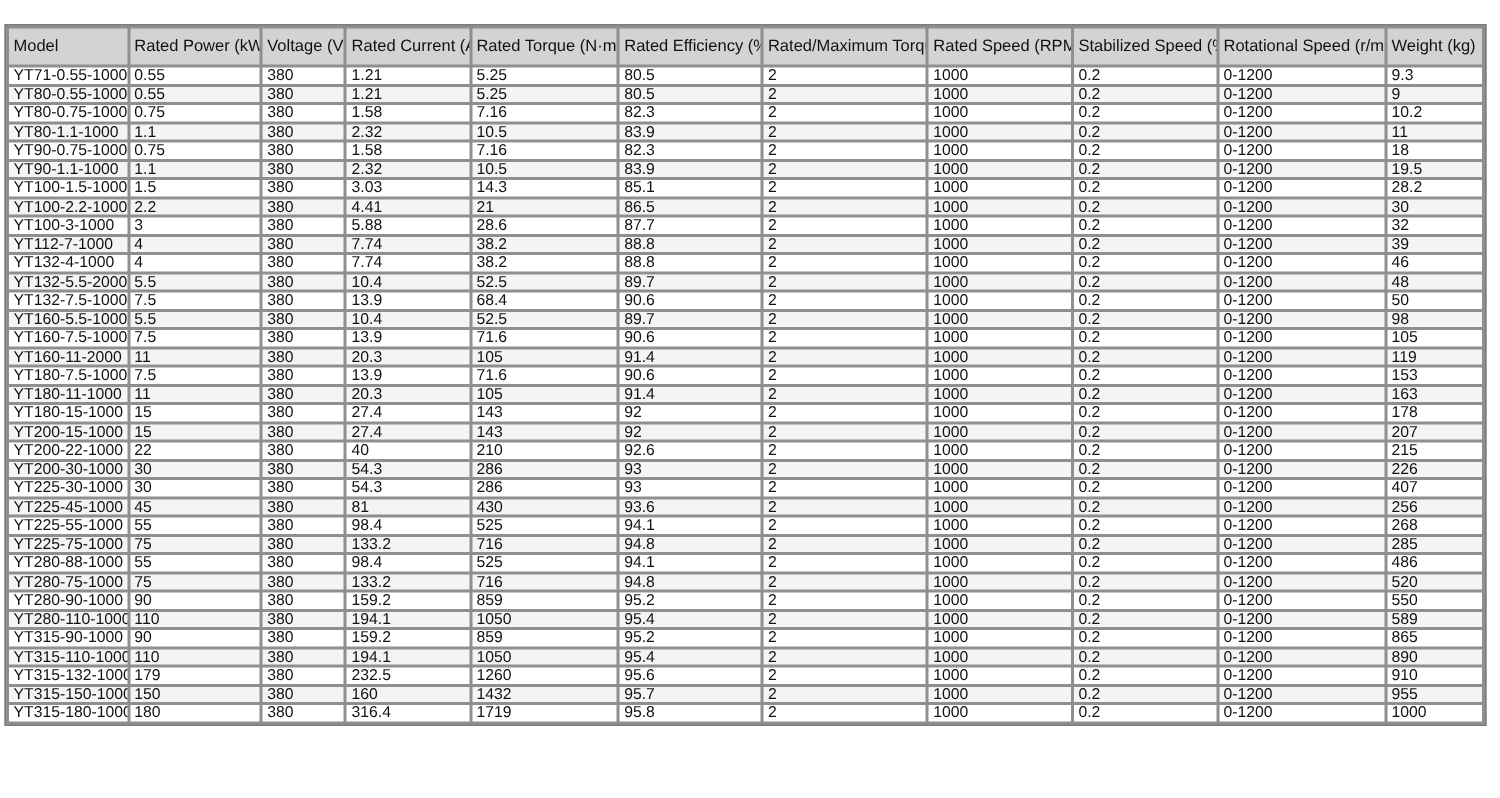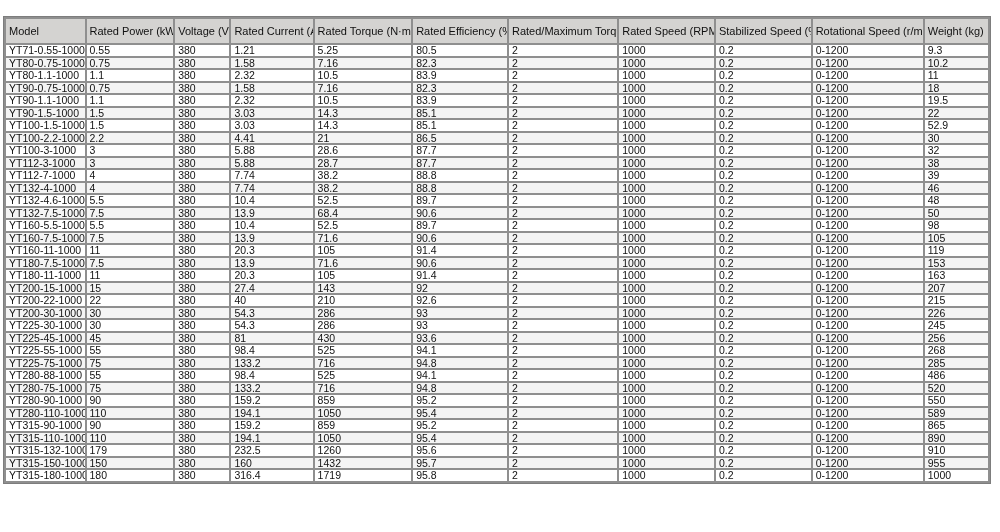--- a/index.html
+++ b/index.html
@@ -89,20 +89,33 @@
           <td>1.21</td>
           <td>5.25</td>
           <td>80.5</td>
           <td>2</td>
           <td>1000</td>
           <td>0.2</td>
           <td>0-1200</td>
           <td>9.3</td>
         </tr>
         <tr>
+          <td>YT80-0.55-1000</td>
+          <td>0.55</td>
+          <td>380</td>
+          <td>1.21</td>
+          <td>5.25</td>
+          <td>80.5</td>
+          <td>2</td>
+          <td>1000</td>
+          <td>0.2</td>
+          <td>0-1200</td>
+          <td>9</td>
+        </tr>
+        <tr>
           <td>YT80-0.75-1000</td>
           <td>0.75</td>
           <td>380</td>
           <td>1.58</td>
           <td>7.16</td>
           <td>82.3</td>
           <td>2</td>
           <td>1000</td>
           <td>0.2</td>
           <td>0-1200</td>
@@ -141,44 +154,31 @@
           <td>2.32</td>
           <td>10.5</td>
           <td>83.9</td>
           <td>2</td>
           <td>1000</td>
           <td>0.2</td>
           <td>0-1200</td>
           <td>19.5</td>
         </tr>
         <tr>
-          <td>YT90-1.5-1000</td>
+          <td>YT100-1.5-1000</td>
           <td>1.5</td>
           <td>380</td>
           <td>3.03</td>
           <td>14.3</td>
           <td>85.1</td>
           <td>2</td>
           <td>1000</td>
           <td>0.2</td>
           <td>0-1200</td>
-          <td>22</td>
-        </tr>
-        <tr>
-          <td>YT100-1.5-1000</td>
-          <td>1.5</td>
-          <td>380</td>
-          <td>3.03</td>
-          <td>14.3</td>
-          <td>85.1</td>
-          <td>2</td>
-          <td>1000</td>
-          <td>0.2</td>
-          <td>0-1200</td>
-          <td>52.9</td>
+          <td>28.2</td>
         </tr>
         <tr>
           <td>YT100-2.2-1000</td>
           <td>2.2</td>
           <td>380</td>
           <td>4.41</td>
           <td>21</td>
           <td>86.5</td>
           <td>2</td>
           <td>1000</td>
@@ -193,33 +193,20 @@
           <td>5.88</td>
           <td>28.6</td>
           <td>87.7</td>
           <td>2</td>
           <td>1000</td>
           <td>0.2</td>
           <td>0-1200</td>
           <td>32</td>
         </tr>
         <tr>
-          <td>YT112-3-1000</td>
-          <td>3</td>
-          <td>380</td>
-          <td>5.88</td>
-          <td>28.7</td>
-          <td>87.7</td>
-          <td>2</td>
-          <td>1000</td>
-          <td>0.2</td>
-          <td>0-1200</td>
-          <td>38</td>
-        </tr>
-        <tr>
           <td>YT112-7-1000</td>
           <td>4</td>
           <td>380</td>
           <td>7.74</td>
           <td>38.2</td>
           <td>88.8</td>
           <td>2</td>
           <td>1000</td>
           <td>0.2</td>
           <td>0-1200</td>
@@ -232,21 +219,21 @@
           <td>7.74</td>
           <td>38.2</td>
           <td>88.8</td>
           <td>2</td>
           <td>1000</td>
           <td>0.2</td>
           <td>0-1200</td>
           <td>46</td>
         </tr>
         <tr>
-          <td>YT132-4.6-1000</td>
+          <td>YT132-5.5-2000</td>
           <td>5.5</td>
           <td>380</td>
           <td>10.4</td>
           <td>52.5</td>
           <td>89.7</td>
           <td>2</td>
           <td>1000</td>
           <td>0.2</td>
           <td>0-1200</td>
           <td>48</td>
@@ -284,21 +271,21 @@
           <td>13.9</td>
           <td>71.6</td>
           <td>90.6</td>
           <td>2</td>
           <td>1000</td>
           <td>0.2</td>
           <td>0-1200</td>
           <td>105</td>
         </tr>
         <tr>
-          <td>YT160-11-1000</td>
+          <td>YT160-11-2000</td>
           <td>11</td>
           <td>380</td>
           <td>20.3</td>
           <td>105</td>
           <td>91.4</td>
           <td>2</td>
           <td>1000</td>
           <td>0.2</td>
           <td>0-1200</td>
           <td>119</td>
@@ -323,30 +310,43 @@
           <td>20.3</td>
           <td>105</td>
           <td>91.4</td>
           <td>2</td>
           <td>1000</td>
           <td>0.2</td>
           <td>0-1200</td>
           <td>163</td>
         </tr>
         <tr>
-          <td>YT200-15-1000</td>
+          <td>YT180-15-1000</td>
           <td>15</td>
           <td>380</td>
           <td>27.4</td>
           <td>143</td>
           <td>92</td>
           <td>2</td>
           <td>1000</td>
           <td>0.2</td>
           <td>0-1200</td>
+          <td>178</td>
+        </tr>
+        <tr>
+          <td>YT200-15-1000</td>
+          <td>15</td>
+          <td>380</td>
+          <td>27.4</td>
+          <td>143</td>
+          <td>92</td>
+          <td>2</td>
+          <td>1000</td>
+          <td>0.2</td>
+          <td>0-1200</td>
           <td>207</td>
         </tr>
         <tr>
           <td>YT200-22-1000</td>
           <td>22</td>
           <td>380</td>
           <td>40</td>
           <td>210</td>
           <td>92.6</td>
           <td>2</td>
@@ -372,21 +372,21 @@
           <td>YT225-30-1000</td>
           <td>30</td>
           <td>380</td>
           <td>54.3</td>
           <td>286</td>
           <td>93</td>
           <td>2</td>
           <td>1000</td>
           <td>0.2</td>
           <td>0-1200</td>
-          <td>245</td>
+          <td>407</td>
         </tr>
         <tr>
           <td>YT225-45-1000</td>
           <td>45</td>
           <td>380</td>
           <td>81</td>
           <td>430</td>
           <td>93.6</td>
           <td>2</td>
           <td>1000</td>

